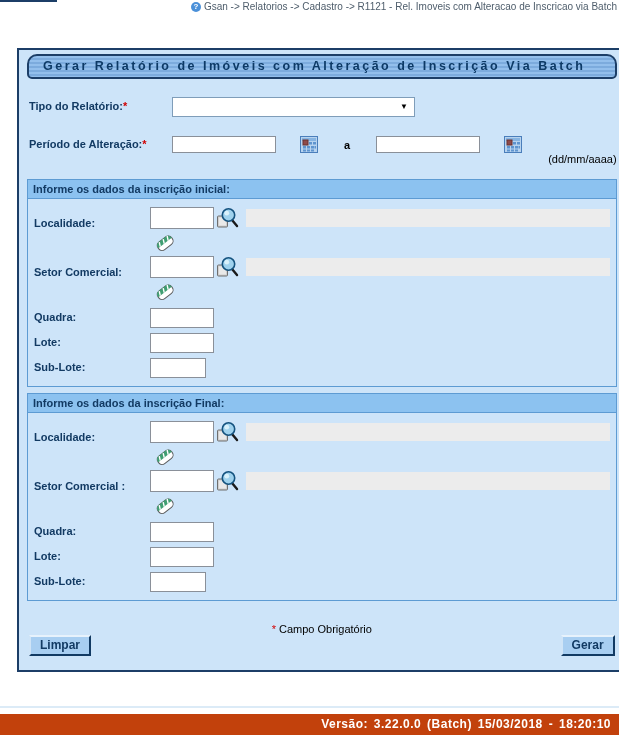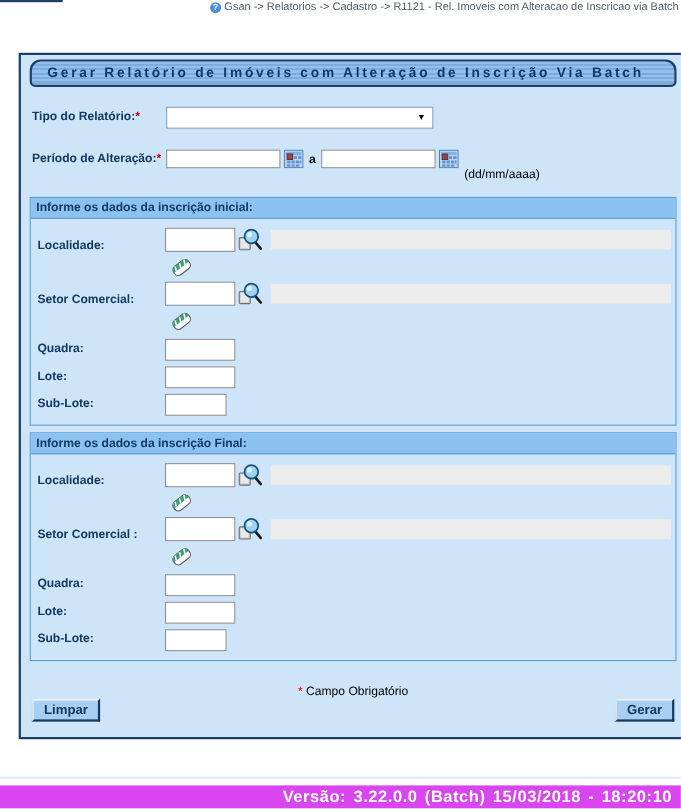--- a/index.html
+++ b/index.html
@@ -25,21 +25,21 @@
 
   
   .titlebar { height:25px; flex:none; border:2px solid #1c3e67; border-radius:10px 10px 5px 5px;
               background:repeating-linear-gradient(180deg,#93bfec 0 2px,#7cabdd 2px 4px);
               color:#0d3a66; font-weight:bold; font-size:12.5px; letter-spacing:2.5px;
               line-height:21px; padding-left:14px; overflow:hidden; white-space:nowrap; }
 
   .instructions { font-size:11px; color:#000; margin:16px 2px 0 2px; }
 
   
-  .row { display:flex; align-items:center; margin-left:2px; }
+  .row { display:flex; align-items:center; margin-left:2px;gap:21px; }
   .lbl { width:122px; flex:none; font-size:11px; font-weight:bold; color:#123a63; line-height:13px; }
   .req { color:#d00000; }
   .row-report { margin-top:18px; }
   .row-period { margin-top:8px; }
 
   .selectbox { width:243px; height:20px; background:#fff; border:1px solid #7f9db9;
                display:flex; align-items:center; justify-content:flex-end; padding-right:6px; cursor:default; }
   .selectbox .val { flex:1; font-size:11px; color:#000; padding-left:3px; }
   .selectbox .arrow { font-size:8px; color:#000; }
 
@@ -73,21 +73,21 @@
 
   
   .required-note { text-align:center; font-size:11px; color:#000; margin-top:22px; }
   .btnrow { margin-top:auto; display:flex; justify-content:space-between; align-items:flex-end; padding:0 2px 4px 2px; }
   button.formbtn { background:#a8cef1; color:#123a63; font-family:inherit; font-size:12px;
                    border:2px solid; border-color:#e7f2fc #123a63 #123a63 #cfe4f7;
                    padding:1px 9px 2px 9px; cursor:pointer;font-weight:bold; }
 
   
   .botgap { height:8px; flex:none; background:#fff; border-top:2px solid #dcebf7; }
-  .footer { height:21px; flex:none; background:#d946ef; color:#fff; font-size:15px; font-weight:bold;
+  .footer { height:21px; flex:none; background:#c2410c; color:#fff; font-size:12px; font-weight:bold;
             letter-spacing:0.5px; word-spacing:2px; text-align:right; line-height:21px; padding-right:8px; }
 </style>
 </head>
 <body>
 
 <div class="viewport">
 
   <div class="topbar">
     <div class="topbar-edge"></div>
     <div class="breadcrumb">

